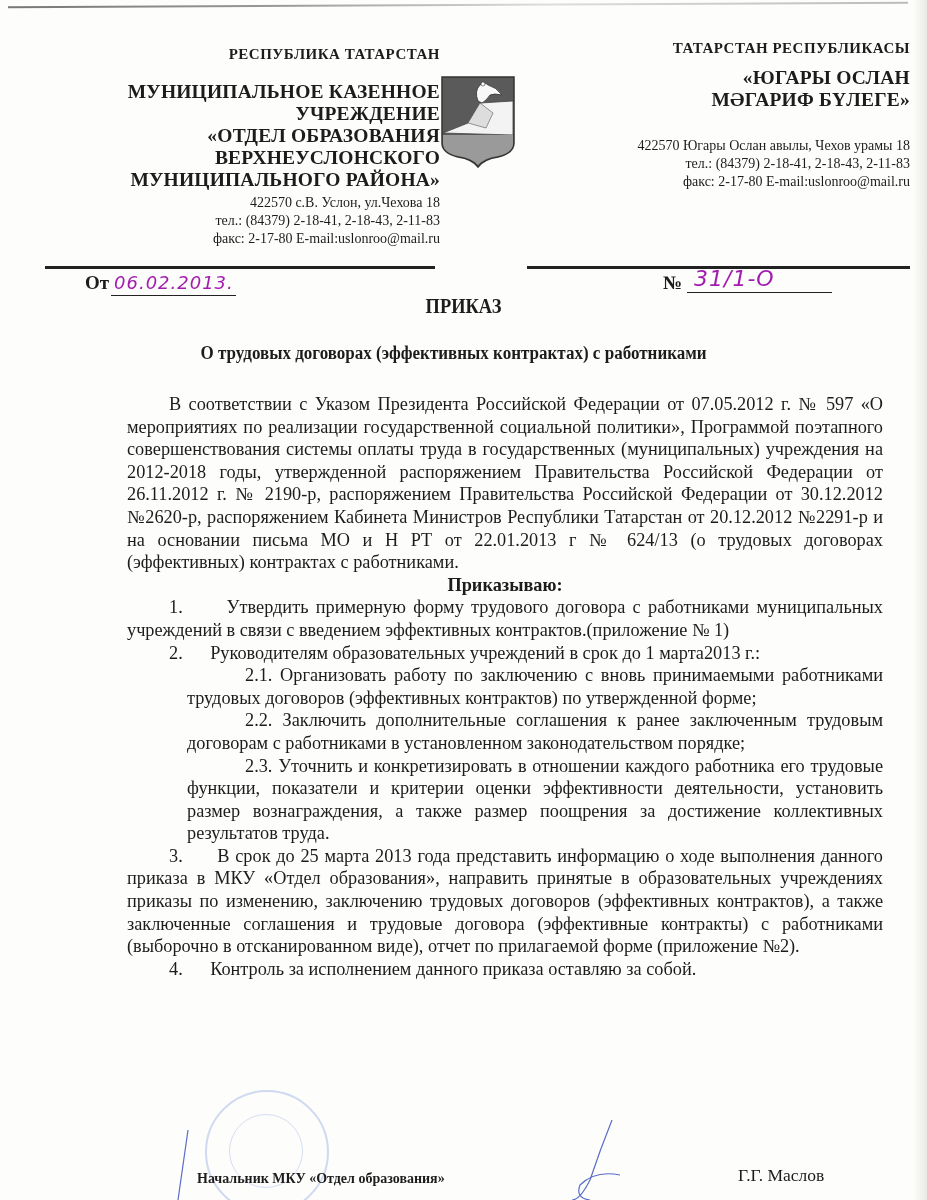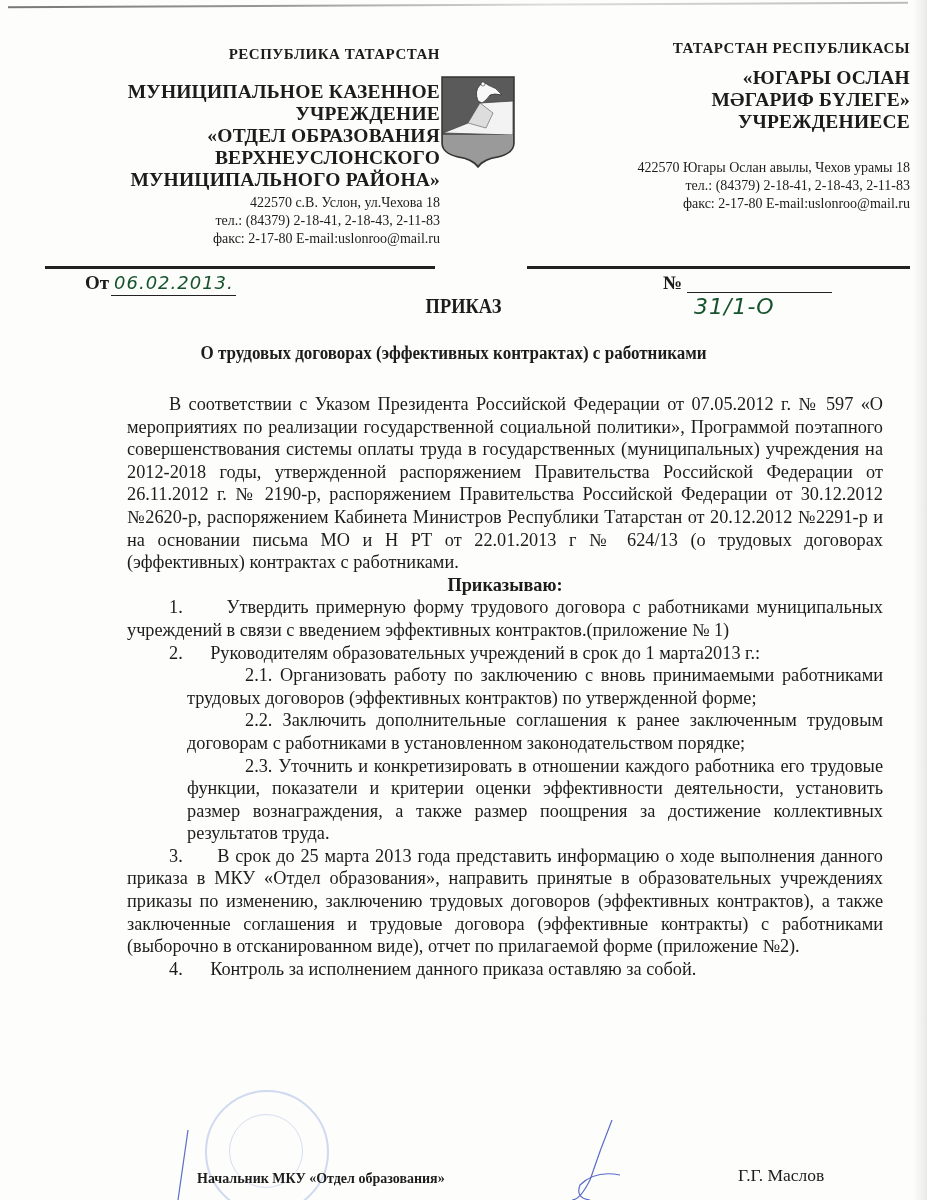--- a/index.html
+++ b/index.html
@@ -38,27 +38,27 @@
   }
   .rule {
     position: absolute; top: 266px; height: 3px; background: #222;
   }
   .rule-left { left: 45px; width: 390px; }
   .rule-right { left: 527px; width: 383px; }
 
   .from-label { position: absolute; left: 85px; top: 272px; font-weight: bold; font-size: 19px; }
   .from-line { position: absolute; left: 111px; top: 295px; width: 125px; height: 1px; background: #222; }
   .handwritten {
-    font-family: "DejaVu Sans", sans-serif; font-style: italic; color: #14532d;
+    font-family: "DejaVu Sans", sans-serif; font-style: italic; color: #a21caf;
     font-size: 18px; position: absolute; letter-spacing: 1px;
   }
   .date-hw { left: 114px; top: 272px; }
   .num-label { position: absolute; left: 663px; top: 272px; font-weight: bold; font-size: 19px; }
   .num-line { position: absolute; left: 687px; top: 292px; width: 145px; height: 1px; background: #222; }
-  .num-hw { left: 694px; top: 266px; font-size: 22px; margin-top: 28px; }
+  .num-hw { left: 694px; top: 266px; font-size: 22px; }
 
   .title {
     position: absolute; top: 295px; left: 0; width: 927px; text-align: center;
     font-family: "Liberation Sans Narrow", "Liberation Serif", serif;
     font-weight: bold; font-size: 20px; transform: scaleX(0.92);
   }
   .subject {
     position: absolute; top: 343px; left: 150px; width: 660px; text-align: center;
     font-weight: bold; font-size: 18.5px; transform: scaleX(0.92); transform-origin: left;
     white-space: nowrap;
@@ -115,21 +115,20 @@
   <path d="M5 62 H75 V70 Q75 80 60 83 Q46 85 40 92 Q34 85 20 83 Q5 80 5 70 Z" fill="#9a9a9a"></path>
   <path d="M40 28 Q36 18 42 12 Q46 8 50 12 Q58 14 64 22 Q56 20 52 22 Q48 28 44 30 Z" fill="#f8f8f8" stroke="#333" stroke-width="0.8"></path>
   <circle cx="45" cy="11" r="2" fill="#fff" stroke="#333" stroke-width="0.6"></circle>
 </svg>
 
 <div class="col right-col">
   <p class="republic">ТАТАРСТАН  РЕСПУБЛИКАСЫ</p>
   <div class="org">
     <div>«ЮГАРЫ ОСЛАН</div>
     <div>МӘГАРИФ БҮЛЕГЕ»</div>
-    <div>УЧРЕЖДЕНИЕСЕ</div>
   </div>
   <div class="addr">
     <div>422570 Югары Ослан авылы, Чехов урамы 18</div>
     <div>тел.: (84379) 2-18-41, 2-18-43, 2-11-83</div>
     <div>факс: 2-17-80  E-mail:uslonroo@mail.ru</div>
   </div>
 </div>
 
 <div class="rule rule-left"></div>
 <div class="rule rule-right"></div>

